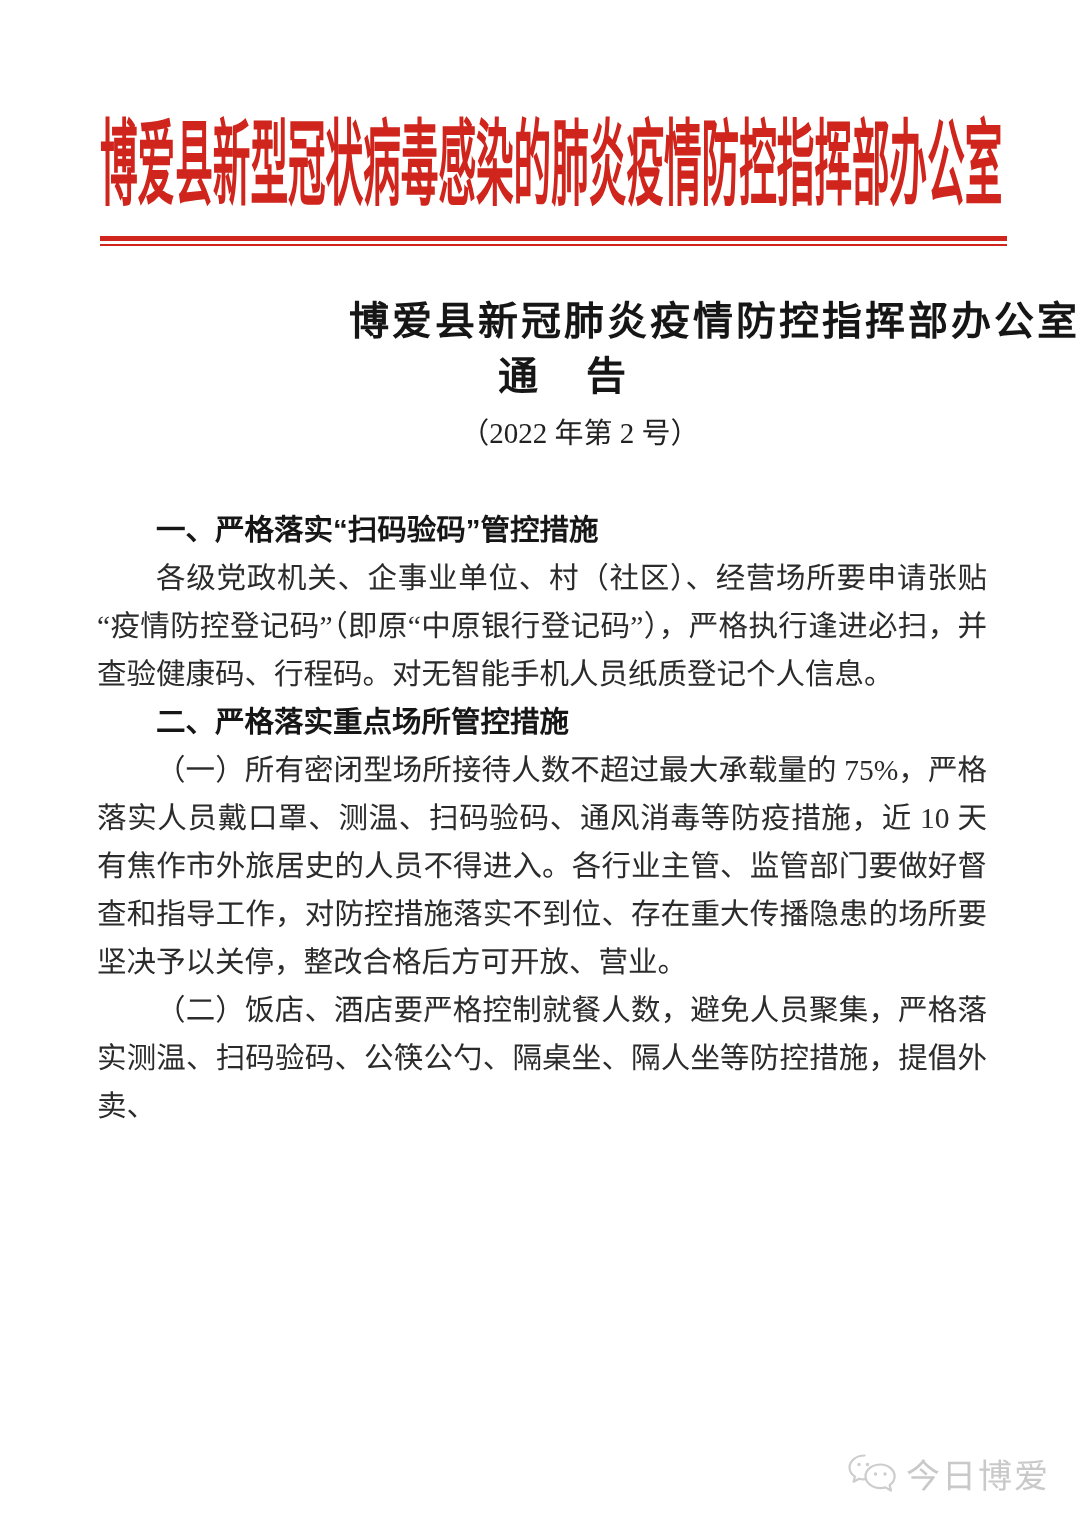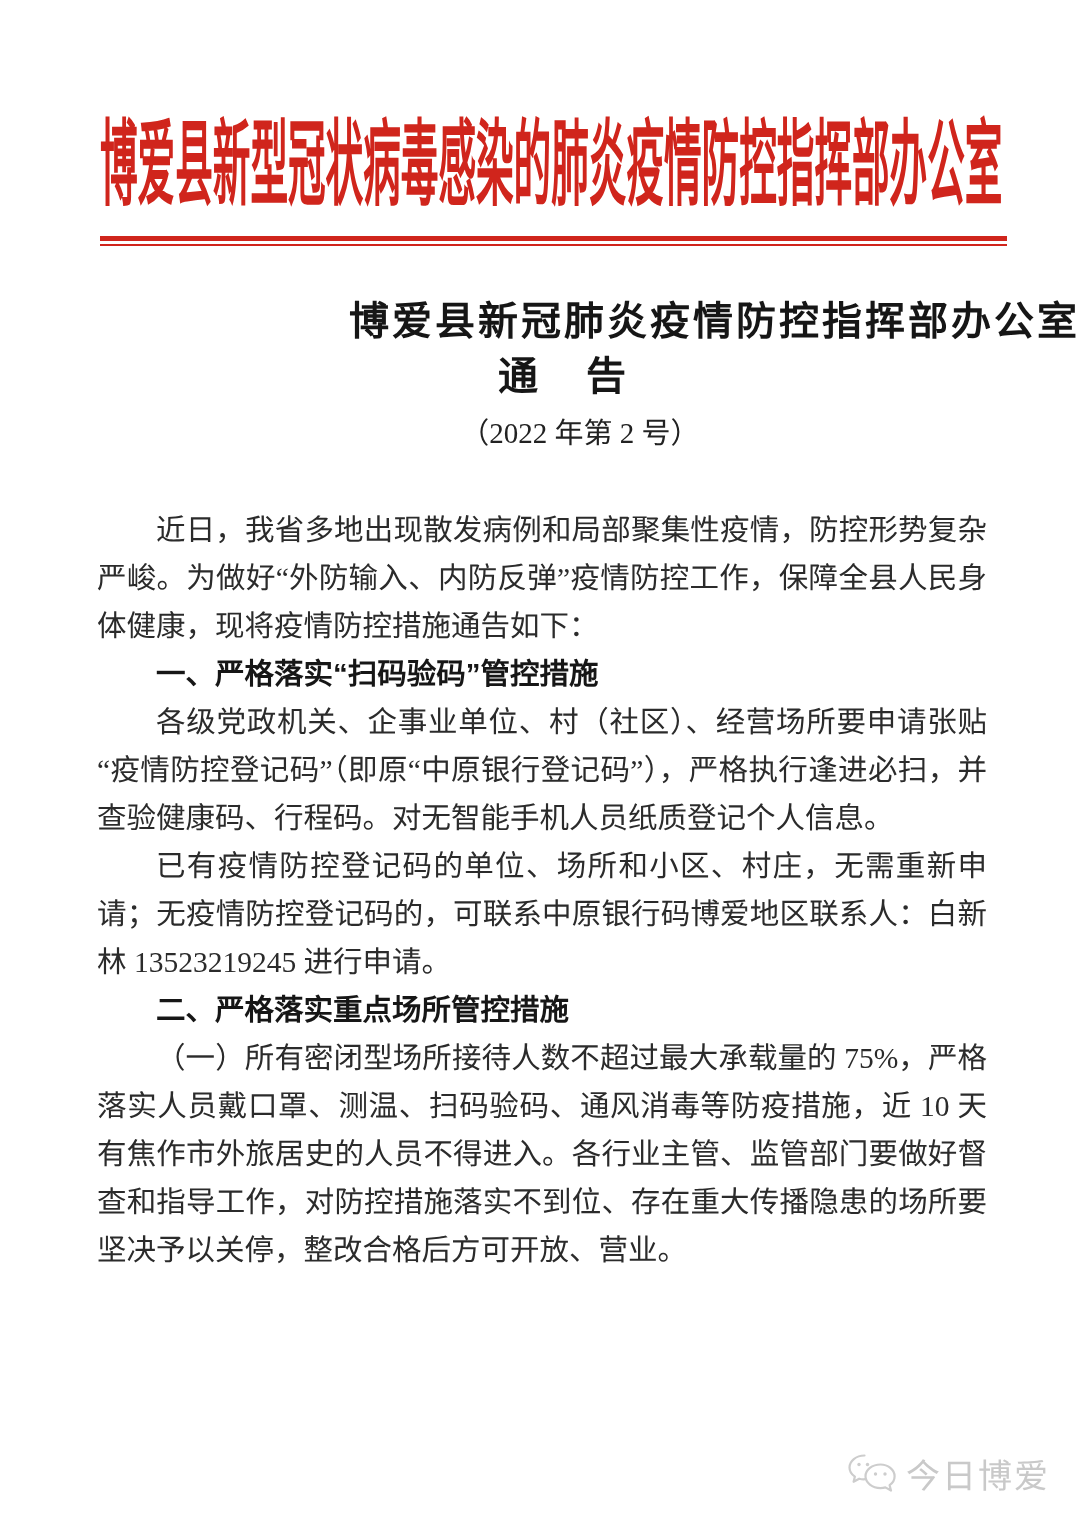--- a/index.html
+++ b/index.html
@@ -103,26 +103,25 @@
 
   <div class="letterhead-rule"></div>
 
   <div class="title-issuer">博爱县新冠肺炎疫情防控指挥部办公室</div>
 
   <div class="title-notice">通　告</div>
 
   <div class="doc-number">（2022 年第 2 号）</div>
 
   <div class="doc-body" id="doc-body">
-      <p class="paragraph">近日，我省多地出现散发病例和局部聚集性疫情，防控形势复杂严峻。为做好“外防输入、内防反弹”疫情防控工作，保障全县人民身体健康，现将疫情防控措施通告如下：</p>
       <p class="heading">一、严格落实“扫码验码”管控措施</p>
       <p class="paragraph">各级党政机关、企事业单位、村（社区）、经营场所要申请张贴“疫情防控登记码”（即原“中原银行登记码”），严格执行逢进必扫，并查验健康码、行程码。对无智能手机人员纸质登记个人信息。</p>
-      <p class="paragraph">已有疫情防控登记码的单位、场所和小区、村庄，无需重新申请；无疫情防控登记码的，可联系中原银行码博爱地区联系人：白新林 13523219245 进行申请。</p>
       <p class="heading">二、严格落实重点场所管控措施</p>
       <p class="paragraph">（一）所有密闭型场所接待人数不超过最大承载量的 75%，严格落实人员戴口罩、测温、扫码验码、通风消毒等防疫措施，近 10 天有焦作市外旅居史的人员不得进入。各行业主管、监管部门要做好督查和指导工作，对防控措施落实不到位、存在重大传播隐患的场所要坚决予以关停，整改合格后方可开放、营业。</p>
+      <p class="paragraph">（二）饭店、酒店要严格控制就餐人数，避免人员聚集，严格落实测温、扫码验码、公筷公勺、隔桌坐、隔人坐等防控措施，提倡外卖、</p>
     </div>
 
   <div class="watermark">
     <span>
       <svg width="52" height="44" viewBox="0 0 52 44" fill="none">
 
         <path d="M18.5 3.5 C10 3.5 3.5 9 3.5 15.5 c0 3.8 2.2 7 5.4 9.1 l-1.3 5.2 5.6-3.1 c1.9 .5 4 .7 6 .5" stroke="#cdcdcd" stroke-width="2.2" stroke-linecap="round" stroke-linejoin="round"></path>
         <circle cx="13" cy="12.5" r="1.7" fill="#cdcdcd"></circle>
         <circle cx="21.5" cy="12.5" r="1.7" fill="#cdcdcd"></circle>
 

